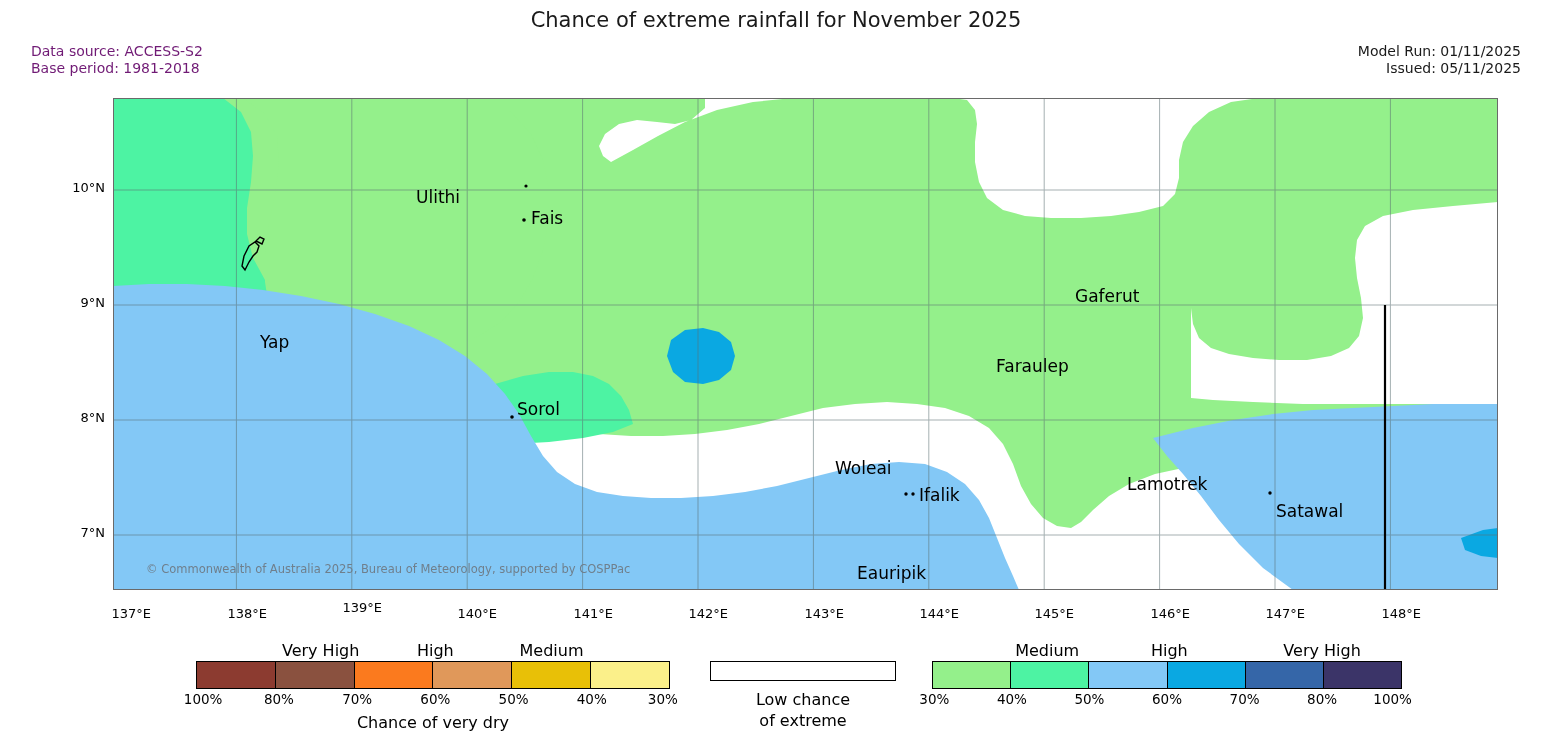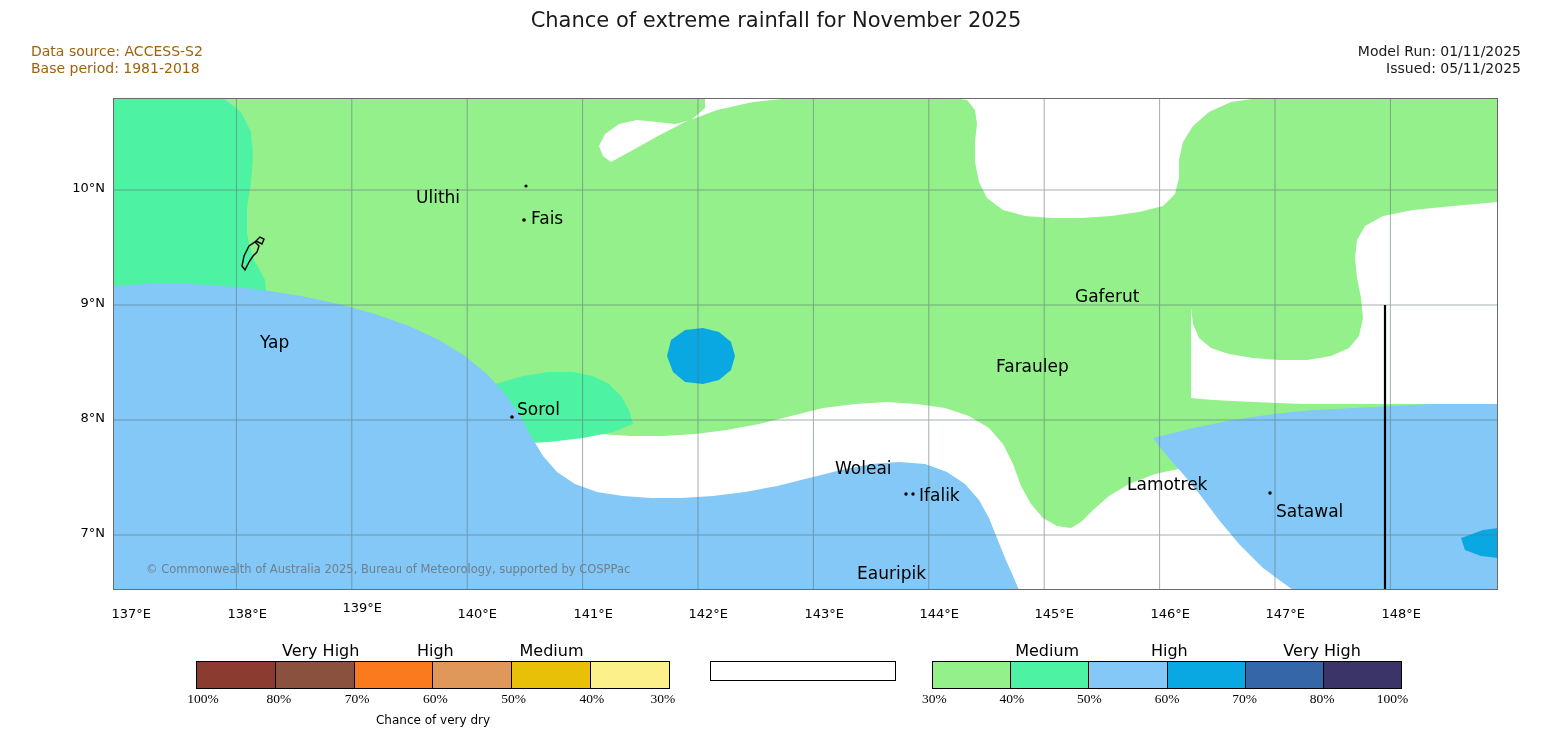--- a/index.html
+++ b/index.html
@@ -26,21 +26,21 @@
     font-size: 21px;
     color: #1a1a1a;
     letter-spacing: 0px;
   }
   #meta-left {
     position: absolute;
     left: 31px;
     top: 43px;
     font-size: 14px;
     line-height: 17px;
-    color: #a16207;
+    color: #701a75;
     text-align: left;
   }
   #meta-right {
     position: absolute;
     right: 31px;
     top: 43px;
     font-size: 14px;
     line-height: 17px;
     color: #1a1a1a;
     text-align: right;
@@ -104,25 +104,24 @@
   .tick-row {
     position: relative;
     height: 18px;
     font-size: 13.5px;
     margin-top: 2px;
   }
   .tick-row span {
     position: absolute;
     transform: translateX(-50%);
     white-space: nowrap;
-    font-family: Liberation Serif, serif;
   }
   .cbar-title {
     text-align: center;
-    font-size: 12px;
+    font-size: 16px;
     margin-top: 4px;
   }
 
   #legend-dry  { left: 196px;  top: 641px; width: 474px; }
   #legend-wet  { left: 932px;  top: 641px; width: 470px; }
   #legend-low  { left: 710px;  top: 661px; width: 186px; }
 
   #legend-low .swatch {
     width: 100%;
     height: 20px;
@@ -367,20 +366,24 @@
     <span style="left:50.5%;">60%</span>
     <span style="left:67.0%;">50%</span>
     <span style="left:83.5%;">40%</span>
     <span style="left:98.5%;">30%</span>
   </div>
   <div class="cbar-title">Chance of very dry</div>
 </div>
 
 <div class="legend" id="legend-low">
   <div class="swatch"></div>
+  <div class="low-title">
+    <div>Low chance</div>
+    <div>of extreme</div>
+  </div>
 </div>
 
 <div class="legend" id="legend-wet">
   <div class="cat-row">
     <span style="left:24.5%;">Medium</span>
     <span style="left:50.5%;">High</span>
     <span style="left:83.0%;">Very High</span>
   </div>
   <div class="cbar">
     <div class="seg" style="background:#94f08b;"></div>

